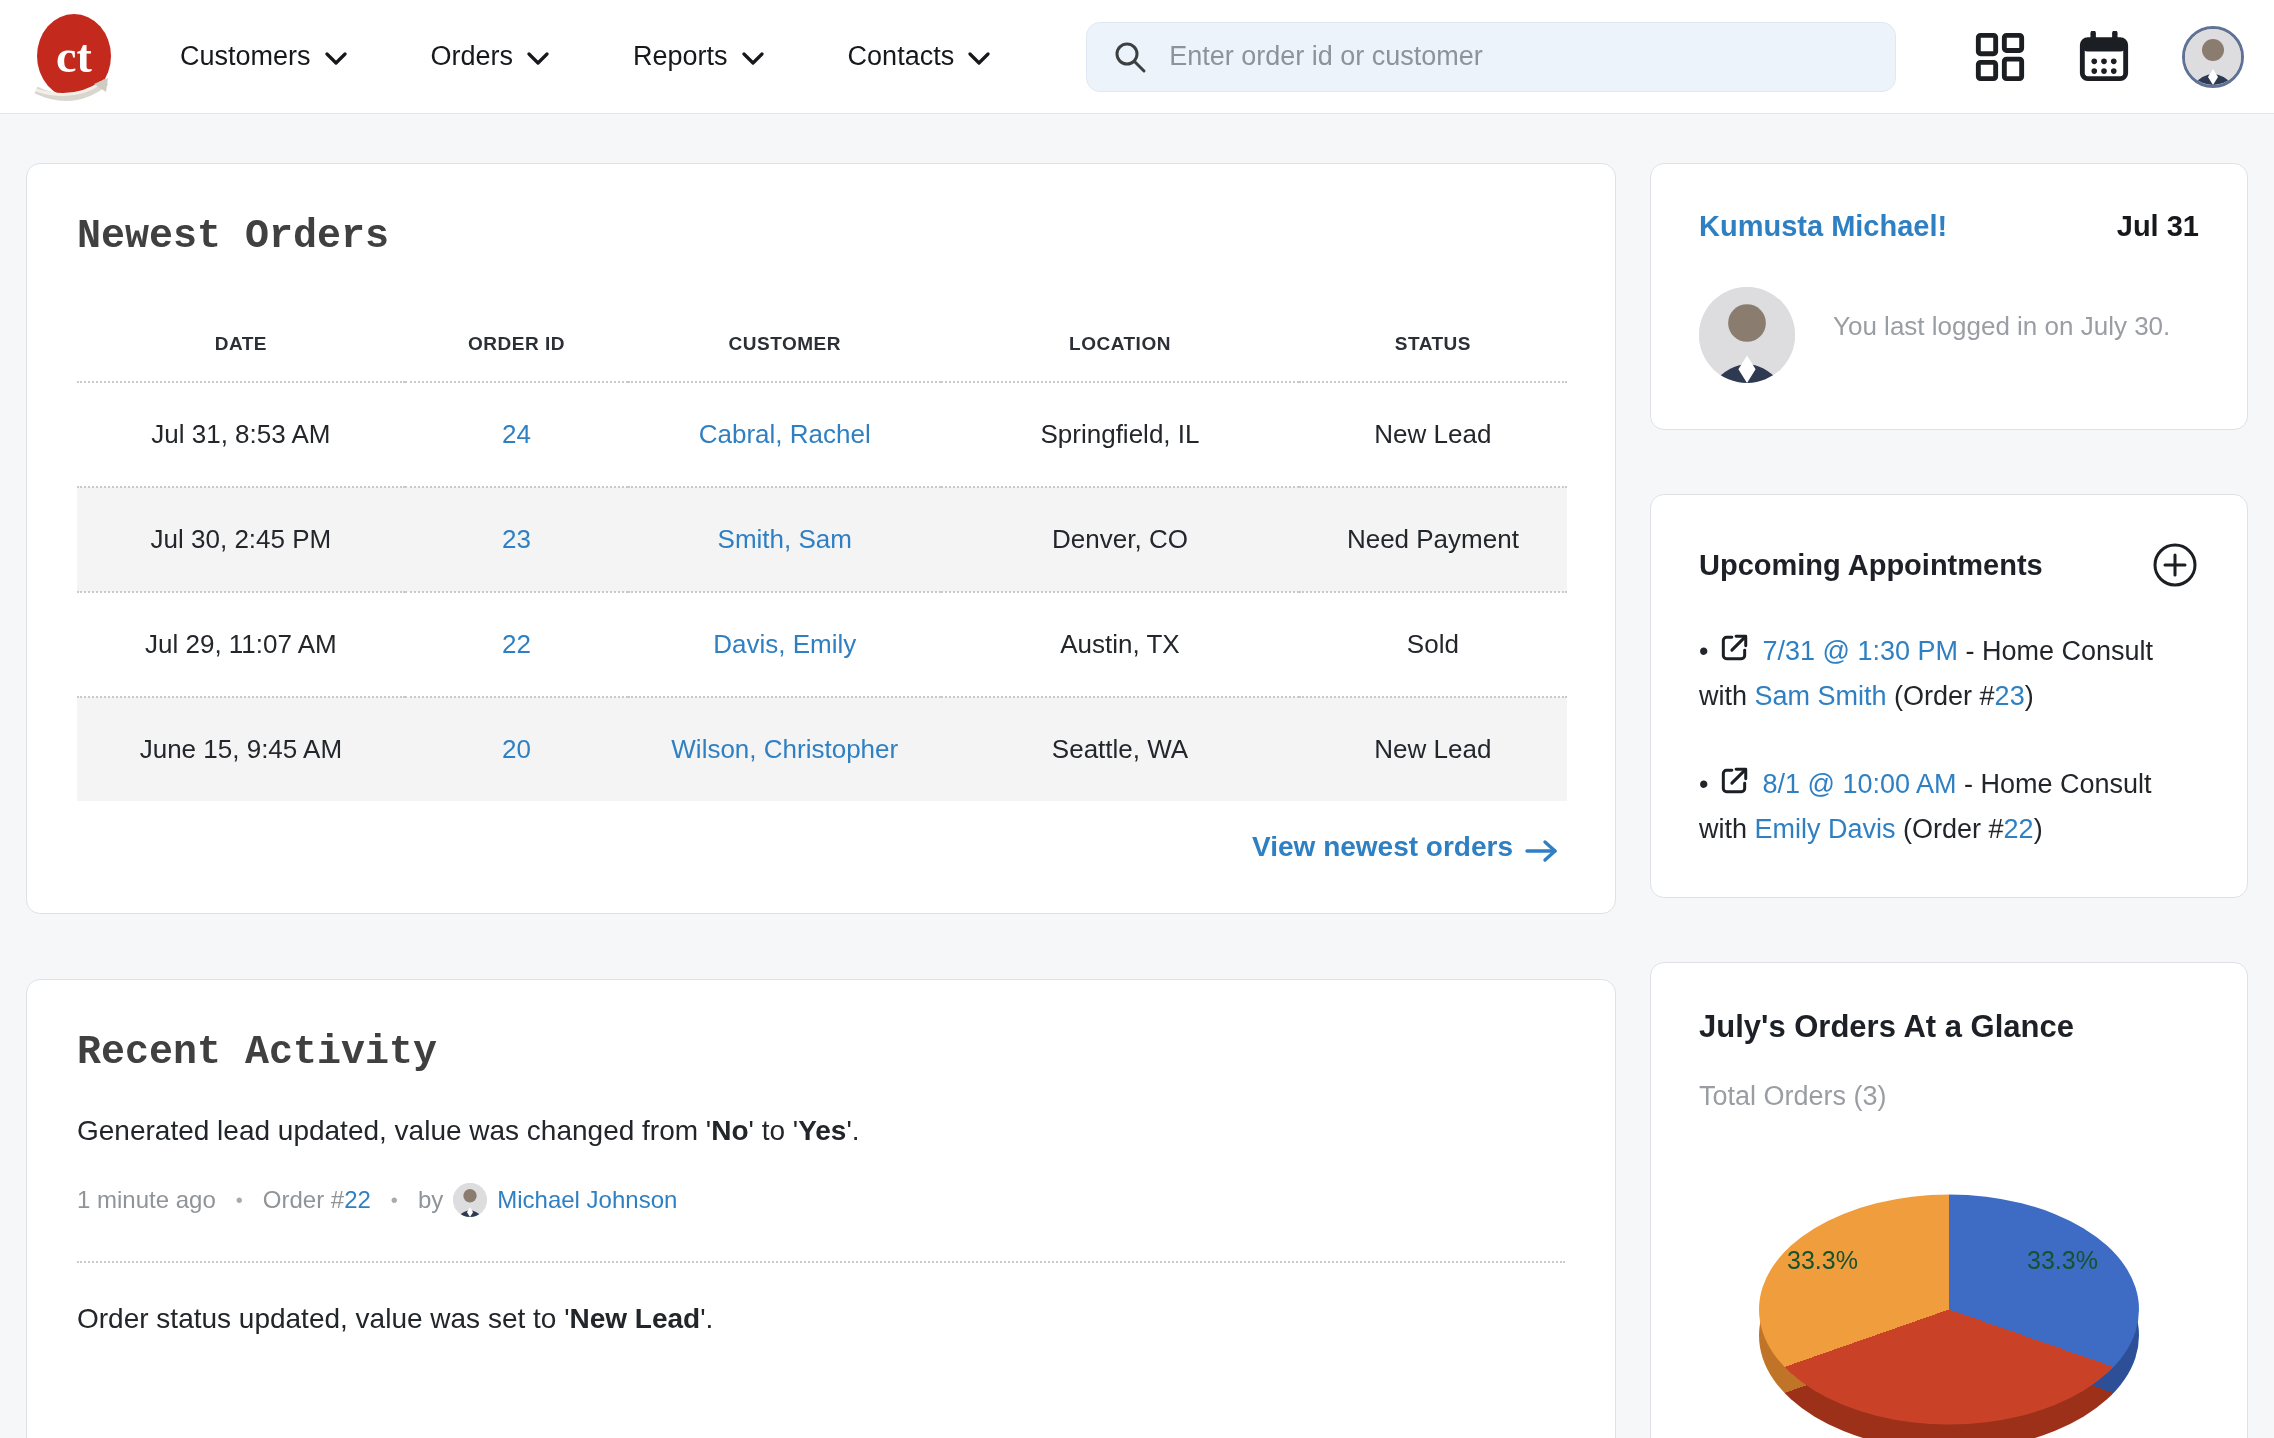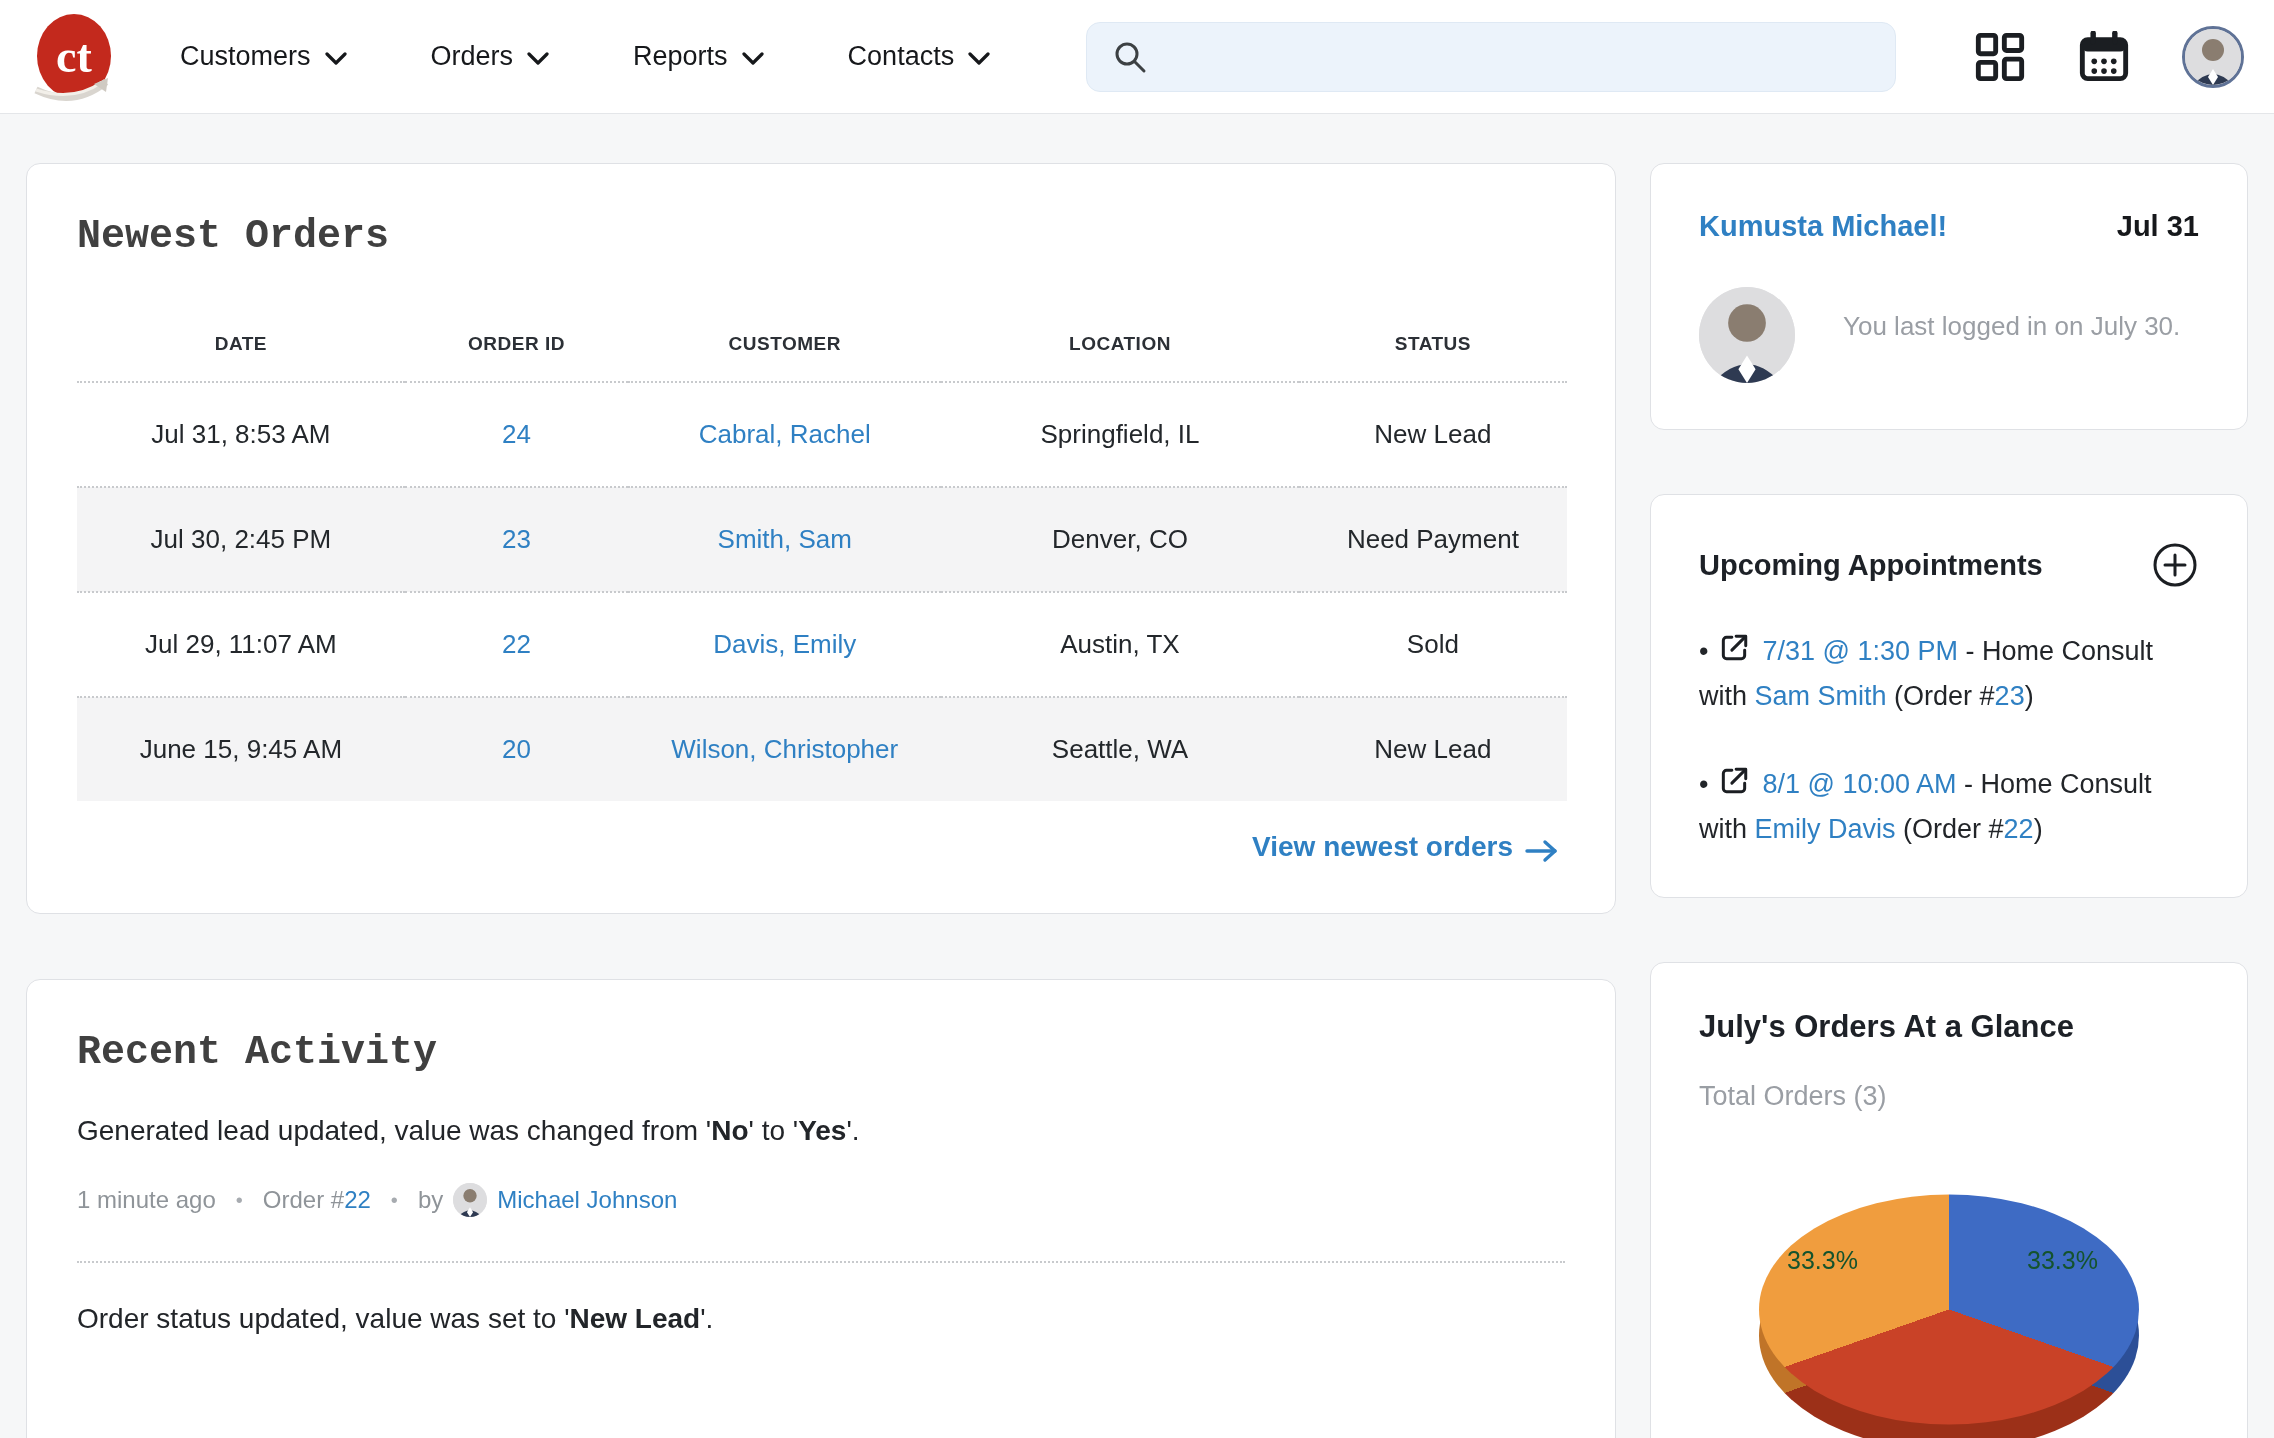--- a/index.html
+++ b/index.html
@@ -74,21 +74,21 @@
     display:flex; align-items:center; gap:16px;
   }
   .meta-dot { font-size:20px; color:#a7abb0; padding:0 4px; }
   .mini-avatar { width:34px; height:34px; border-radius:50%; overflow:hidden; background:#e4e4e6; display:inline-block; vertical-align:middle; }
   .meta-user { display:flex; align-items:center; gap:10px; }
   
   .greet-card { padding:46px 48px; }
   .greet-top { display:flex; justify-content:space-between; align-items:baseline;text-align:center; }
   .greet-title { font-size:29px; font-weight:bold; color:#2f80c3; }
   .greet-date { font-size:29px; font-weight:bold; color:#16181b; }
-  .greet-body { display:flex; gap:48px; margin-top:44px; align-items:flex-start; }
+  .greet-body { display:flex; gap:38px; margin-top:44px; align-items:flex-start; }
   .big-avatar { width:96px; height:96px; border-radius:50%; overflow:hidden; background:#e4e4e6; flex:0 0 auto; }
   .greet-note { font-size:26px; color:#9a9ea4; margin-top:24px; }
   .appt-card { padding:46px 48px; }
   .appt-head { display:flex; justify-content:space-between; align-items:center; }
   .side-title { font-size:29px; font-weight:bold; color:#1d2127; }
   .plus-icon { width:48px; height:48px; cursor:pointer; }
   .appt-list { margin-top:40px; display:flex; flex-direction:column; gap:44px; }
   .appt-item { font-size:27px; line-height:1.65; color:#222529; }
   .bullet { color:#222529; margin-right:10px; }
   .ext-icon { width:32px; height:32px; vertical-align:-4px; margin-right:12px; }
@@ -150,20 +150,21 @@
           <polyline points="2,2 11,11 20,2" fill="none" stroke="#16181b" stroke-width="3.2" stroke-linecap="round" stroke-linejoin="round"></polyline>
         </svg>
     </div>
   </div>
 
   <div class="searchbar">
     <svg width="34" height="34" viewBox="0 0 34 34">
       <circle cx="14" cy="14" r="10" fill="none" stroke="#3c4043" stroke-width="3"></circle>
       <line x1="22" y1="22" x2="31" y2="31" stroke="#3c4043" stroke-width="3" stroke-linecap="round"></line>
     </svg>
+    <input type="text" placeholder="Enter order id or customer" style="">
   </div>
 
   <div class="header-right">
     <svg class="hicon" viewBox="0 0 48 48">
       <rect x="4" y="4" width="16" height="17" rx="2" fill="none" stroke="#1b1e22" stroke-width="4.5"></rect>
       <rect x="28" y="4" width="16" height="14" rx="2" fill="none" stroke="#1b1e22" stroke-width="4.5"></rect>
       <rect x="4" y="29" width="16" height="15" rx="2" fill="none" stroke="#1b1e22" stroke-width="4.5"></rect>
       <rect x="28" y="26" width="16" height="18" rx="2" fill="none" stroke="#1b1e22" stroke-width="4.5"></rect>
     </svg>
     <svg class="hicon" viewBox="0 0 48 48">

